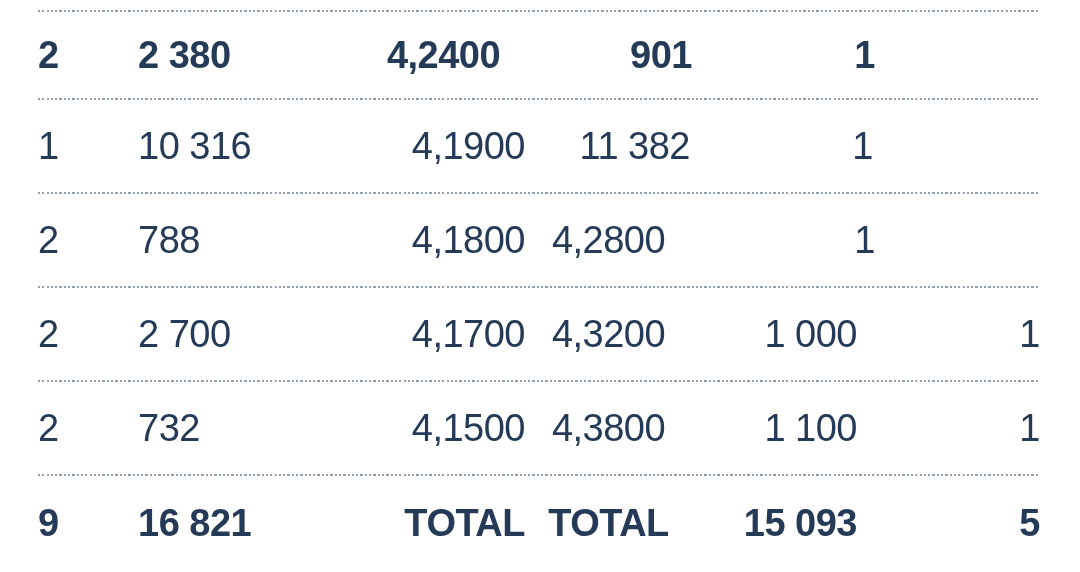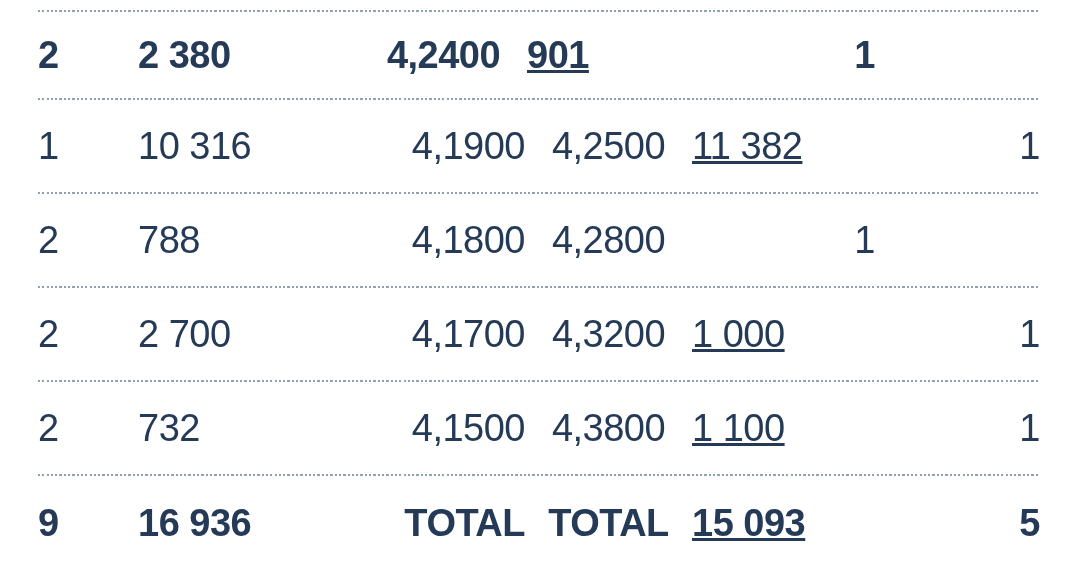--- a/index.html
+++ b/index.html
@@ -34,21 +34,21 @@
     letter-spacing:-0.5px;
   }
   .row.first{height:86px;}
   .row.last{height:95px;}
   .row.bold{font-weight:700;}
   .cell{white-space:pre; overflow:visible;}
   .col1{width:100px;text-align:left;}
   .col2{width:222px;}
   .col3{width:165px;text-align:right;}
   .col4{width:167px;text-align:center;}
-  .col5{width:165px;text-align:left;text-decoration:underline;}
+  .col5{width:165px;text-align:right;}
   .col6{width:183px;text-align:right;}
 </style>
 </head>
 <body>
 
 <div class="book">
 
   <div class="sep"></div>
 
   <div class="row bold first">
@@ -58,21 +58,20 @@
     <div class="cell col5">901</div>
     <div class="cell col6">1</div>
   </div>
 
   <div class="sep"></div>
 
   <div class="row">
     <div class="cell col1">1</div>
     <div class="cell col2">10 316</div>
     <div class="cell col3">4,1900</div>
-    <div class="cell col4">4,2500</div>
     <div class="cell col5">11 382</div>
     <div class="cell col6">1</div>
   </div>
 
   <div class="sep"></div>
 
   <div class="row">
     <div class="cell col1">2</div>
     <div class="cell col2">788</div>
     <div class="cell col3">4,1800</div>
@@ -99,20 +98,20 @@
     <div class="cell col3">4,1500</div>
     <div class="cell col4">4,3800</div>
     <div class="cell col5">1 100</div>
     <div class="cell col6">1</div>
   </div>
 
   <div class="sep"></div>
 
   <div class="row bold last">
     <div class="cell col1">9</div>
-    <div class="cell col2">16 936</div>
+    <div class="cell col2">16 821</div>
     <div class="cell col3">TOTAL</div>
     <div class="cell col4">TOTAL</div>
     <div class="cell col5">15 093</div>
     <div class="cell col6">5</div>
   </div>
 
 </div>
 
 </body></html>

